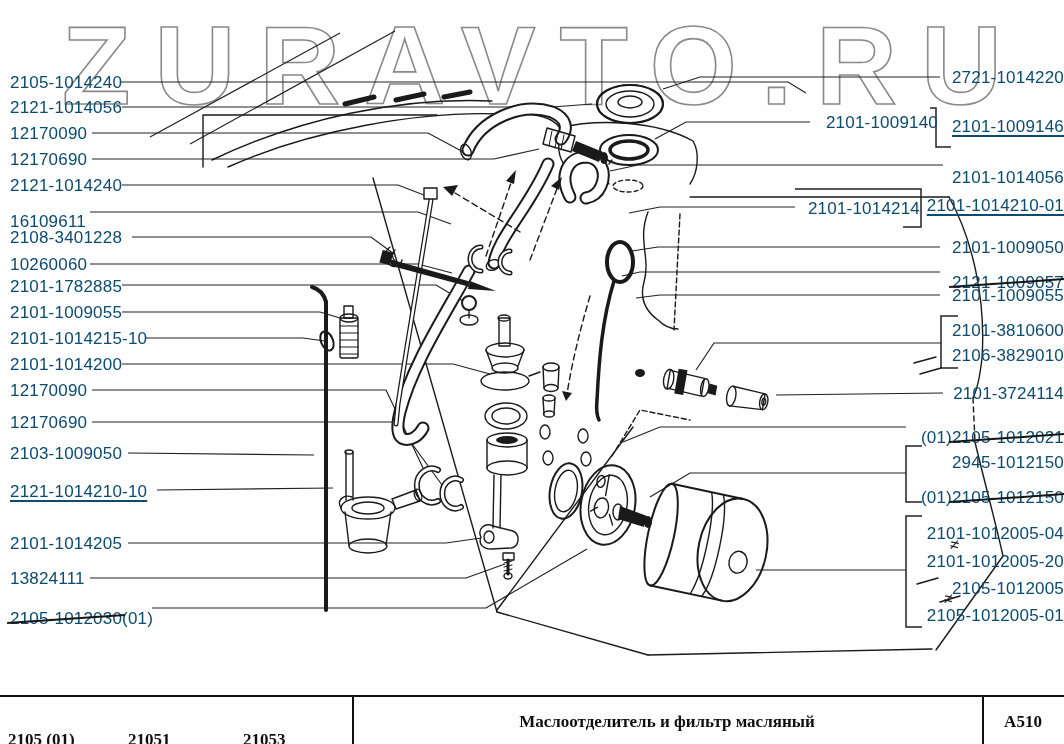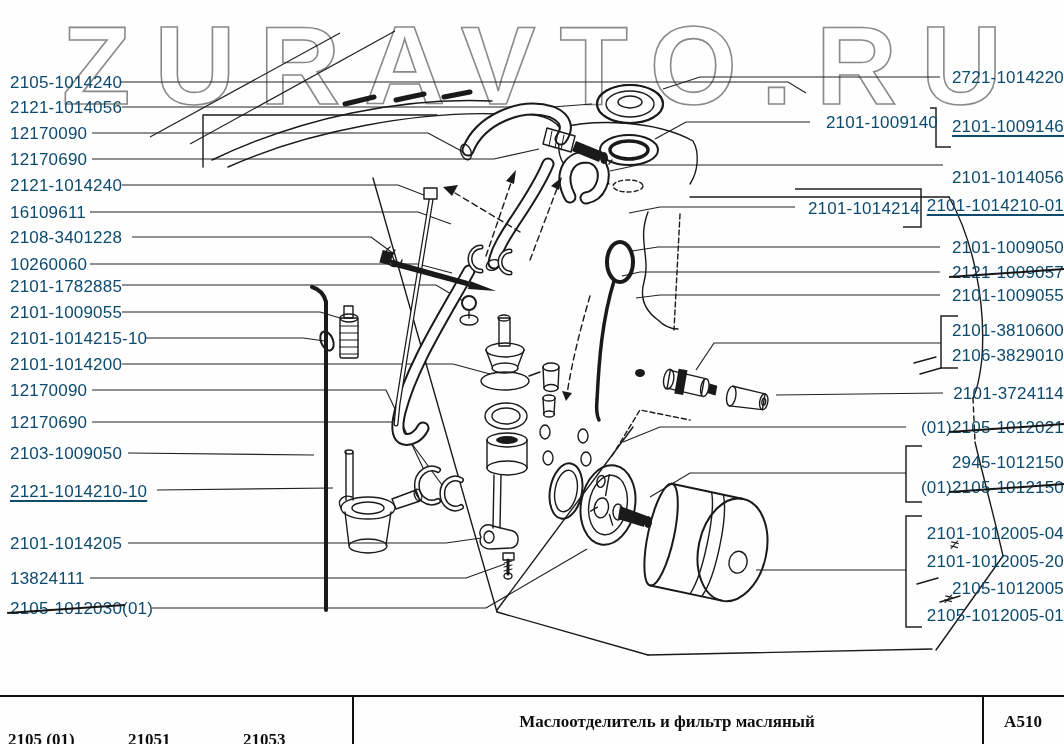--- a/index.html
+++ b/index.html
@@ -4,21 +4,21 @@
 <style>
   html,body{margin:0;padding:0;background:#fff;}
   .stage{position:relative;width:1064px;height:744px;background:#fefefe;overflow:hidden;
          font-family:"Liberation Sans",sans-serif;padding-left:8px;}
   svg.canvas{position:absolute;left:0;top:0;z-index:1;}
   .lbl{position:absolute;font:17px/1.15 "Liberation Sans",sans-serif;color:#0c4a6e;
        letter-spacing:.2px;white-space:nowrap;z-index:3;}
   .l{left:10px;}
   .r{right:8px;text-align:right;}
   .u span{text-decoration:underline;text-underline-offset:3px;text-decoration-thickness:1.5px;}
-  .strike{position:relative;display:inline-block;}
+  .strike{position:relative;display:inline-block;margin-top:10px;}
   .strike::after{content:"";position:absolute;left:-3px;right:-3px;top:46%;height:2px;
        background:#161616;transform:rotate(-4deg);}
   .neq{position:absolute;z-index:3;font:16px "Liberation Sans",sans-serif;color:#161616;
        transform:rotate(14deg);}
   .footer{position:absolute;left:0;top:695px;width:1064px;height:49px;border-top:2px solid #0f0f0f;
        font:bold 17px "Liberation Serif",serif;color:#0f0f0f;z-index:4;background:#fefefe;}
   .fc{position:absolute;top:0;height:100%;display:flex;align-items:center;}
   .fdiv{position:absolute;top:0;bottom:0;width:2px;background:#0f0f0f;}
   .code{position:absolute;top:13px;margin-top:20px;}
 </style>
@@ -254,21 +254,21 @@
       <polygon points="562,177 551,186 559,190"></polygon>
       <polygon points="566,401 562,391 572,393"></polygon>
     </g>
   </svg>
 
   <div class="lbl l" style="top:73px"><span>2105-1014240</span></div>
   <div class="lbl l" style="top:98px"><span>2121-1014056</span></div>
   <div class="lbl l" style="top:124px"><span>12170090</span></div>
   <div class="lbl l" style="top:150px"><span>12170690</span></div>
   <div class="lbl l" style="top:176px"><span>2121-1014240</span></div>
-  <div class="lbl l" style="top:203px"><span>16109611</span></div>
+  <div class="lbl l" style="top:212px"><span>16109611</span></div>
   <div class="lbl l" style="top:228px"><span>2108-3401228</span></div>
   <div class="lbl l" style="top:255px"><span>10260060</span></div>
   <div class="lbl l" style="top:277px"><span>2101-1782885</span></div>
   <div class="lbl l" style="top:303px"><span>2101-1009055</span></div>
   <div class="lbl l" style="top:329px"><span>2101-1014215-10</span></div>
   <div class="lbl l" style="top:355px"><span>2101-1014200</span></div>
   <div class="lbl l" style="top:381px"><span>12170090</span></div>
   <div class="lbl l" style="top:413px"><span>12170690</span></div>
   <div class="lbl l" style="top:444px"><span>2103-1009050</span></div>
   <div class="lbl l u" style="top:482px"><span>2121-1014210-10</span></div>

